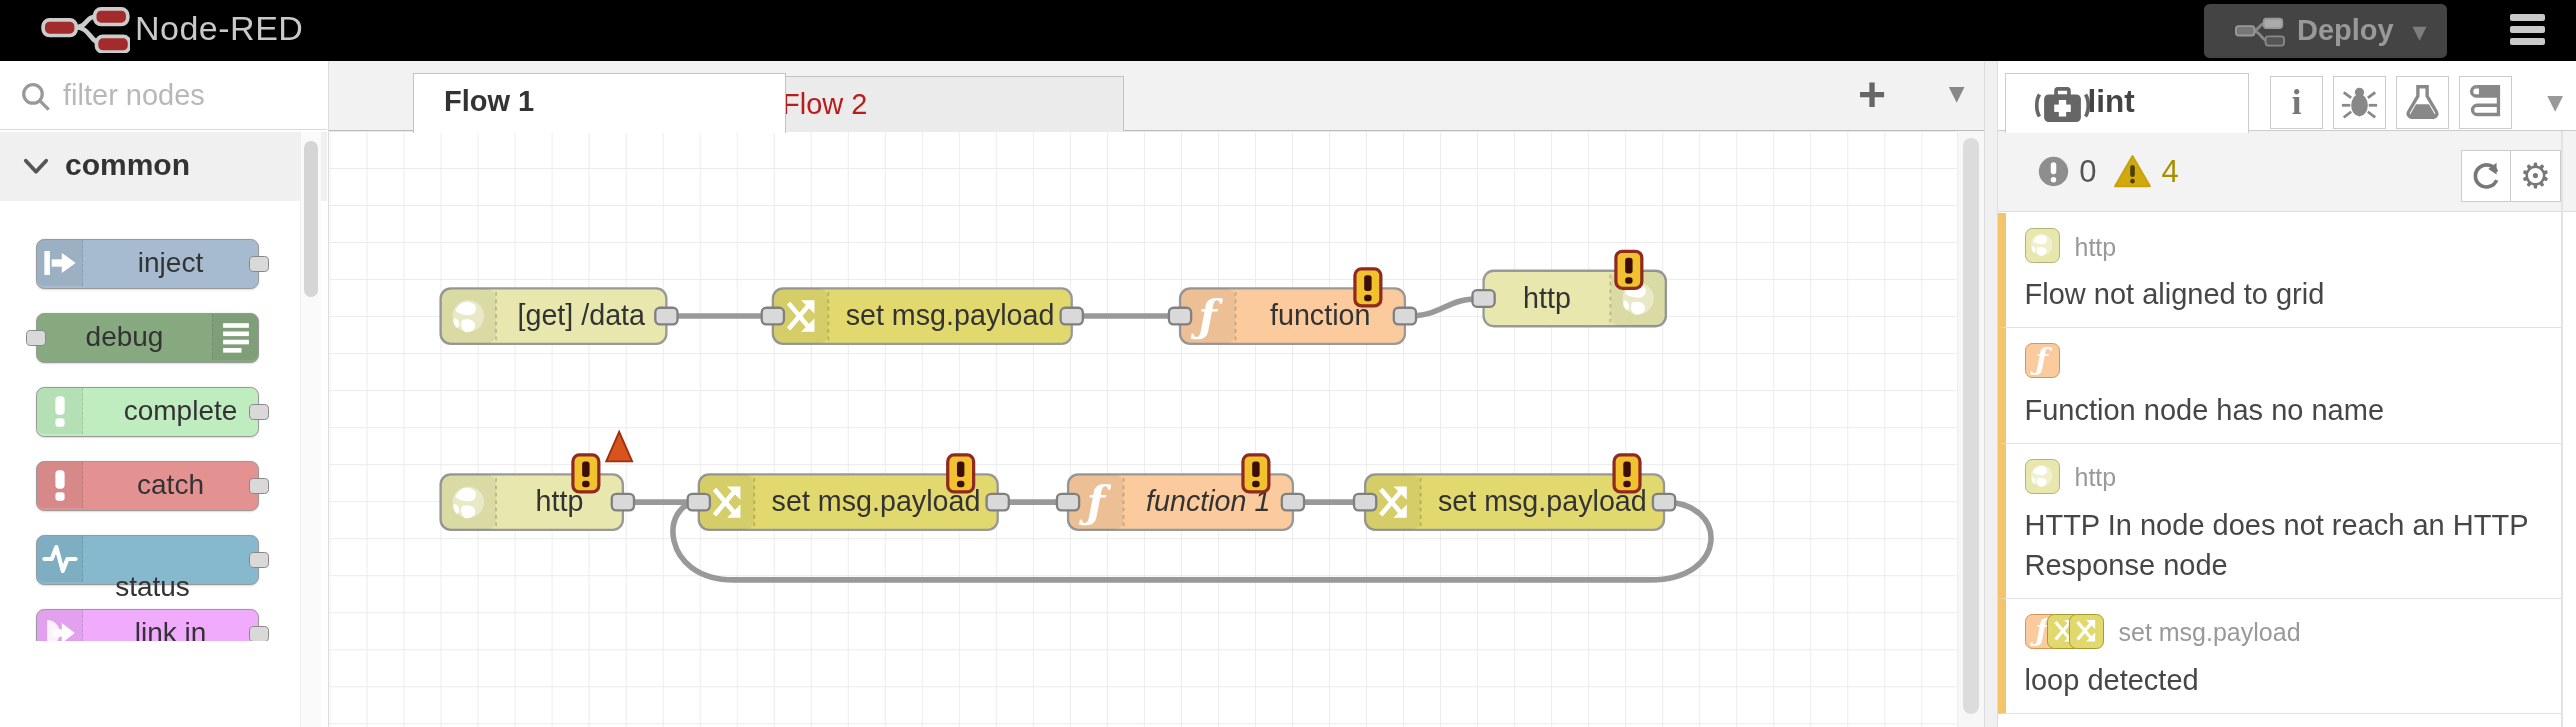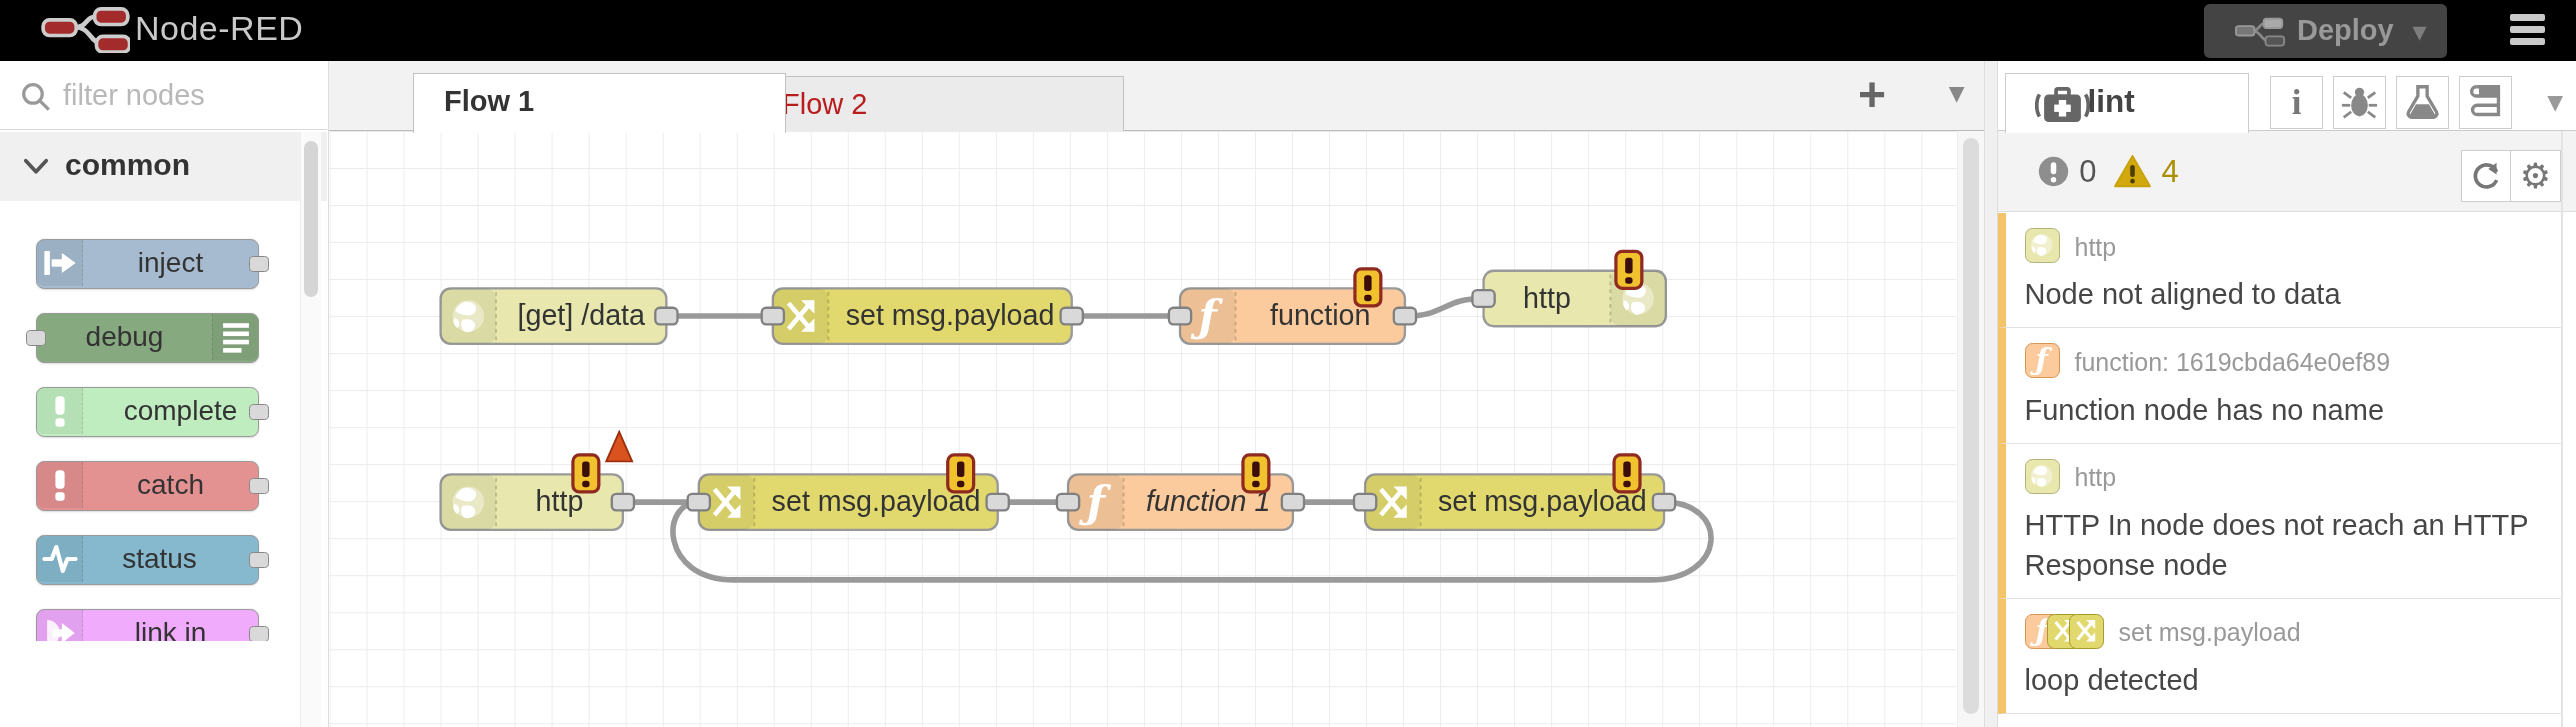--- a/index.html
+++ b/index.html
@@ -266,21 +266,21 @@
       <div class="nlabel" style="left:46px;width:175px;">catch</div>
 
       <div class="port out"></div>
       </div>
       <div class="palette-node" style="top: 334px; background: rgb(134, 185, 206);">
       <div class="iconstrip left">
         <svg width="46" height="46" viewBox="0 0 50 50">
       <polyline points="8,25 16,25 21,12 28,38 33,25 42,25" fill="none" stroke="#fff" stroke-width="4.5" stroke-linejoin="round" stroke-linecap="round"></polyline>
           </svg>
       </div>
-      <div class="nlabel" style="left:35px;width:175px;">status</div>
+      <div class="nlabel" style="left:28px;width:175px;margin-top:28px;">status</div>
 
       <div class="port out"></div>
       </div>
       <div class="palette-node" style="top: 408px; background: #f0abfc;">
       <div class="iconstrip left">
         <svg width="46" height="46" viewBox="0 0 50 50">
       <g fill="#fff">
         <path d="M 11 11 a 14 14 0 0 1 0 28 z" opacity="0.85"></path>
         <rect x="17" y="21" width="12" height="8"></rect>
         <polygon points="27,14 27,36 41,25"></polygon>
@@ -550,29 +550,28 @@
         <svg width="31.5" height="31.5" viewBox="0 0 50 50">
       <g>
         <circle cx="25" cy="25" r="17" fill="#fff" opacity="0.4"></circle>
         <path d="M 11 19 q 6 -12 16 -9 q 8 2 6 9 q -2 6 -10 5 q -9 -1 -12 -5 z" fill="#fff"></path>
         <path d="M 19 29 q 10 -2 13 4 q 2 6 -5 9 q -7 2 -9 -4 q -2 -6 1 -9 z" fill="#fff"></path>
         <path d="M 10 27 q 4 1 5 5 q 1 4 -2 6 q -3 -2 -4 -6 q -1 -3 1 -5 z" fill="#fff"></path>
       </g>
             </svg></div>
         <span class="node-label" style="left:50px;">http</span>
       </div>
-      <div class="message">Node not aligned to data</div>
+      <div class="message">Flow not aligned to grid</div>
       </div>
       <div class="lint-item">
       <div class="badges">
           <div class="lint-badge" style="left:0px; z-index:1; background:#fbcb9e; border:1.9px solid #d79554;">
         <svg width="31.5" height="31.5" viewBox="0 0 50 50">
       <text x="25" y="41" font-family="DejaVu Serif, serif" font-style="italic" font-weight="bold" font-size="46" fill="#fff" text-anchor="middle">ƒ</text>
             </svg></div>
-        <span class="node-label" style="left:50px;">function: 1619cbda64e0ef89</span>
       </div>
       <div class="message">Function node has no name</div>
       </div>
       <div class="lint-item">
       <div class="badges">
           <div class="lint-badge" style="left:0px; z-index:1; background:#e7e7ae; border:1.9px solid #b3b379;">
         <svg width="31.5" height="31.5" viewBox="0 0 50 50">
       <g>
         <circle cx="25" cy="25" r="17" fill="#fff" opacity="0.4"></circle>
         <path d="M 11 19 q 6 -12 16 -9 q 8 2 6 9 q -2 6 -10 5 q -9 -1 -12 -5 z" fill="#fff"></path>

